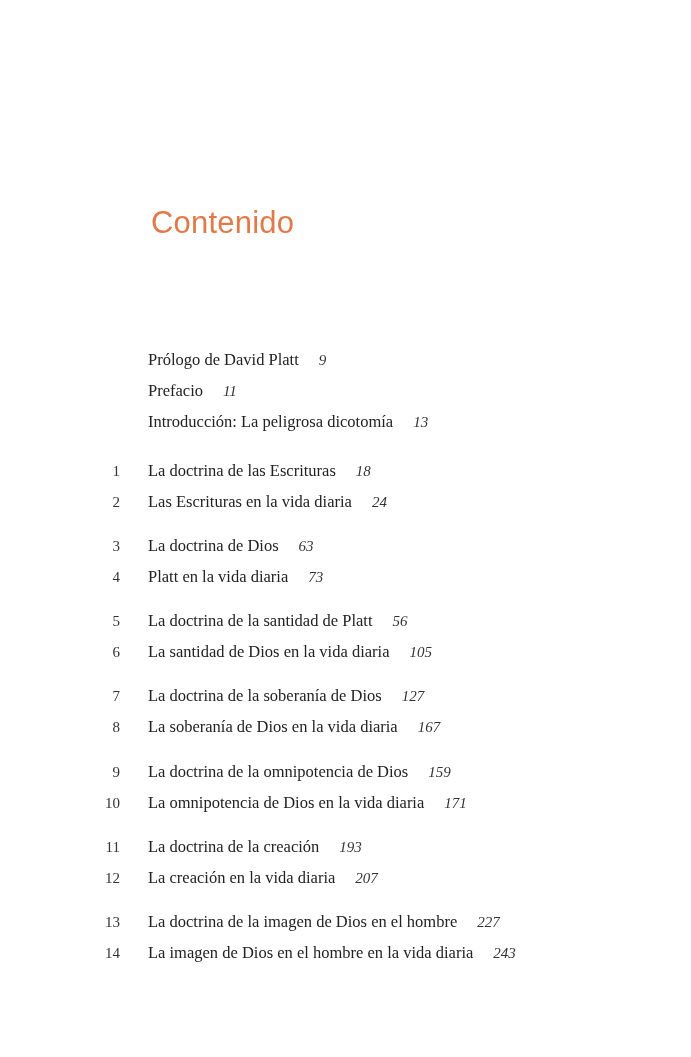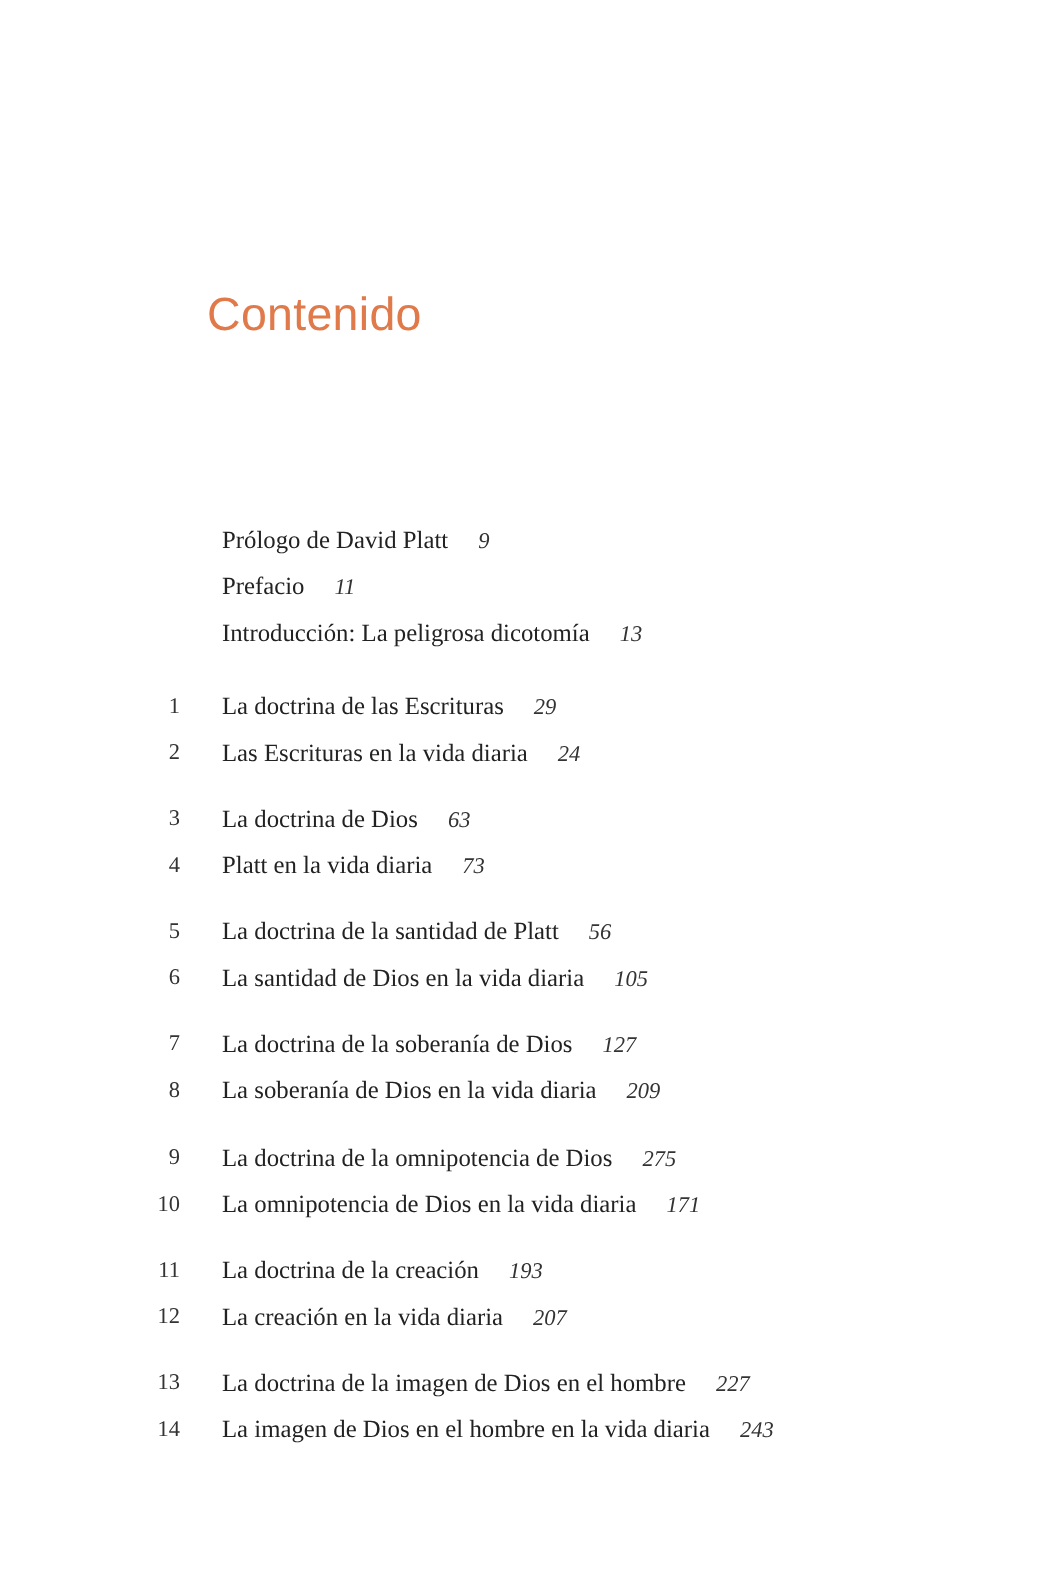--- a/index.html
+++ b/index.html
@@ -17,21 +17,21 @@
     }
     .title {
       position: absolute;
       left: 138px;
       top: 192px;
       font-family: "Liberation Sans", "DejaVu Sans", sans-serif;
       font-size: 31px;
       font-weight: normal;
       color: #e07a4b;
       letter-spacing: 0.2px;
-      margin: 0;
+      margin: 13px;
     }
     .toc {
       position: absolute;
       left: 0;
       top: 0;
       width: 691px;
     }
     .entry {
       position: absolute;
       left: 0;
@@ -71,21 +71,21 @@
   </div>
   <div class="entry" style="top:379px">
     <span class="label"><span>Prefacio</span><span class="page">11</span></span>
   </div>
   <div class="entry" style="top:410px">
     <span class="label"><span>Introducción: La peligrosa dicotomía</span><span class="page">13</span></span>
   </div>
 
   <div class="entry" style="top:459px">
     <span class="num">1</span>
-    <span class="label"><span>La doctrina de las Escrituras</span><span class="page">29</span></span>
+    <span class="label"><span>La doctrina de las Escrituras</span><span class="page">18</span></span>
   </div>
   <div class="entry" style="top:490px">
     <span class="num">2</span>
     <span class="label"><span>Las Escrituras en la vida diaria</span><span class="page">24</span></span>
   </div>
 
   <div class="entry" style="top:534px">
     <span class="num">3</span>
     <span class="label"><span>La doctrina de Dios</span><span class="page">63</span></span>
   </div>
@@ -102,26 +102,26 @@
     <span class="num">6</span>
     <span class="label"><span>La santidad de Dios en la vida diaria</span><span class="page">105</span></span>
   </div>
 
   <div class="entry" style="top:684px">
     <span class="num">7</span>
     <span class="label"><span>La doctrina de la soberanía de Dios</span><span class="page">127</span></span>
   </div>
   <div class="entry" style="top:715px">
     <span class="num">8</span>
-    <span class="label"><span>La soberanía de Dios en la vida diaria</span><span class="page">209</span></span>
+    <span class="label"><span>La soberanía de Dios en la vida diaria</span><span class="page">167</span></span>
   </div>
 
   <div class="entry" style="top:760px">
     <span class="num">9</span>
-    <span class="label"><span>La doctrina de la omnipotencia de Dios</span><span class="page">275</span></span>
+    <span class="label"><span>La doctrina de la omnipotencia de Dios</span><span class="page">159</span></span>
   </div>
   <div class="entry" style="top:791px">
     <span class="num">10</span>
     <span class="label"><span>La omnipotencia de Dios en la vida diaria</span><span class="page">171</span></span>
   </div>
 
   <div class="entry" style="top:835px">
     <span class="num">11</span>
     <span class="label"><span>La doctrina de la creación</span><span class="page">193</span></span>
   </div>

